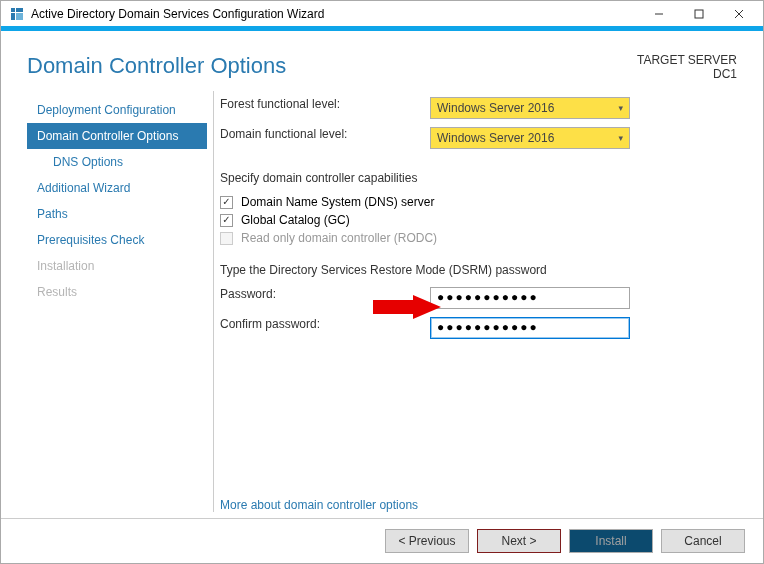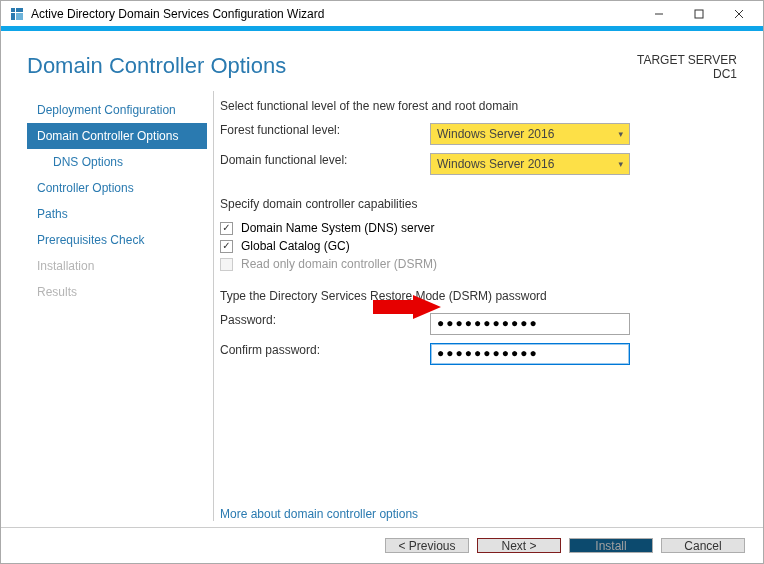--- a/index.html
+++ b/index.html
@@ -29,21 +29,21 @@
     .select .chev { font-size: 9px; color: #555; }
     .checkbox-row { display: flex; align-items: center; margin: 4px 0; }
     .cb { width: 13px; height: 13px; border: 1px solid #999; margin-right: 8px; display: inline-flex; align-items: center; justify-content: center; background: #fff; font-size: 10px; line-height: 1; color: #333; }
     .cb.disabled { border-color: #ccc; background: #f5f5f5; }
     .cb-label.disabled { color: #999; }
     .pwfield { flex: 0 0 200px; height: 22px; border: 1px solid #a6a6a6; padding: 2px 6px; font-family: inherit; font-size: 12px; letter-spacing: 2px; }
     .pwfield.focused { border: 1px solid #0078d7; box-shadow: 0 0 0 1px rgba(0,120,215,.4) inset; }
     .arrow { position: absolute; }
     .morelink { color: #2a7ab0; margin-top: 18px; cursor: pointer; padding-top: 46px; }
     .footer { border-top: 1px solid #ccc; padding: 10px 18px; display: flex; justify-content: flex-end; gap: 8px; }
-    .btn { min-width: 84px; height: 15px; border: 1px solid #adadad; background: #e1e1e1; color: #333; font-family: inherit; font-size: 12px; cursor: pointer; }
+    .btn { min-width: 84px; height: 24px; border: 1px solid #adadad; background: #e1e1e1; color: #333; font-family: inherit; font-size: 12px; cursor: pointer; }
     .btn:disabled { color: #a0a0a0; background: #0c4a6e; cursor: default; }
     .btn.primary { border: 1px solid #7f1d1d; }
     .spacer-y { height: 12px; }
   </style>
 </head>
 <body>
 
 <div class="titlebar">
   <span class="titlebar-icon">
     <svg width="14" height="14" viewBox="0 0 14 14">
@@ -81,30 +81,29 @@
     <div class="name">DC1</div>
   </div>
 </div>
 
 <div class="body">
 
   <div class="sidebar">
     <div class="nav-item">Deployment Configuration</div>
     <div class="nav-item selected">Domain Controller Options</div>
     <div class="nav-item child">DNS Options</div>
-    <div class="nav-item">Controller Options</div>
+    <div class="nav-item">Additional Wizard</div>
     <div class="nav-item">Paths</div>
     <div class="nav-item">Prerequisites Check</div>
     <div class="nav-item disabled">Installation</div>
     <div class="nav-item disabled">Results</div>
   </div>
 
   <div class="main">
     <div class="main-content">
-      <div class="section-label">Select functional level of the new forest and root domain</div>
       <div class="form-row">
         <div class="lbl">Forest functional level:</div>
         <div class="select">
           <span>Windows Server 2016</span>
           <span class="chev">▾</span>
         </div>
       </div>
       <div class="form-row">
         <div class="lbl">Domain functional level:</div>
         <div class="select">
@@ -118,21 +117,21 @@
       <div class="checkbox-row">
         <span class="cb">✓</span>
         <span class="cb-label">Domain Name System (DNS) server</span>
       </div>
       <div class="checkbox-row">
         <span class="cb">✓</span>
         <span class="cb-label">Global Catalog (GC)</span>
       </div>
       <div class="checkbox-row">
         <span class="cb disabled"></span>
-        <span class="cb-label disabled">Read only domain controller (DSRM)</span>
+        <span class="cb-label disabled">Read only domain controller (RODC)</span>
       </div>
 
       <div class="spacer-y"></div>
       <div class="section-label">Type the Directory Services Restore Mode (DSRM) password</div>
       <div class="form-row">
         <div class="lbl">Password:</div>
         <div class="pwfield">●●●●●●●●●●●</div>
       </div>
       <div class="form-row">
         <div class="lbl">Confirm password:</div>

